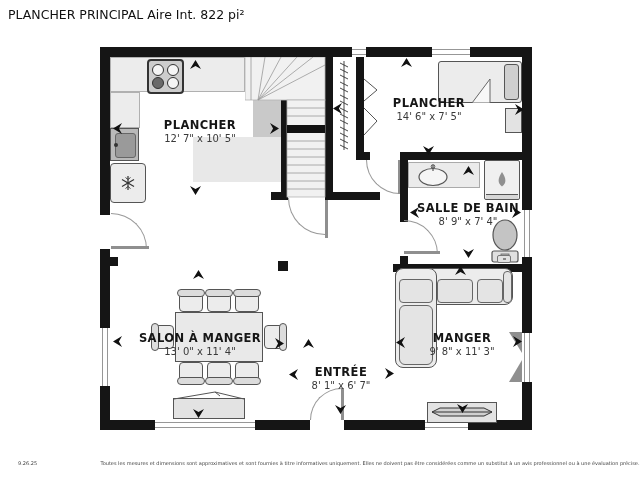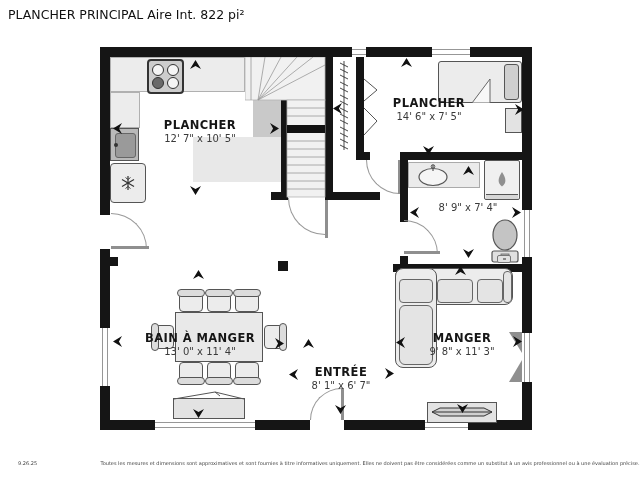--- a/index.html
+++ b/index.html
@@ -220,24 +220,25 @@
 
   <div class="room-label" style="left:200px;top:118px;">
     <div class="rname">PLANCHER</div>
     <div class="rdims">12' 7" x 10' 5"</div>
   </div>
   <div class="room-label" style="left:429px;top:96px;">
     <div class="rname">PLANCHER</div>
     <div class="rdims">14' 6" x 7' 5"</div>
   </div>
   <div class="room-label" style="left:468px;top:201px;">
+    <div class="rname">SALLE DE BAIN</div>
     <div class="rdims">8' 9" x 7' 4"</div>
   </div>
   <div class="room-label" style="left:200px;top:331px;">
-    <div class="rname">BAIN À MANGER</div>
+    <div class="rname">SALON À MANGER</div>
     <div class="rdims">13' 0" x 11' 4"</div>
   </div>
   <div class="room-label" style="left:462px;top:331px;">
     <div class="rname">MANGER</div>
     <div class="rdims">9' 8" x 11' 3"</div>
   </div>
   <div class="room-label" style="left:341px;top:365px;">
     <div class="rname">ENTRÉE</div>
     <div class="rdims">8' 1" x 6' 7"</div>
   </div>

